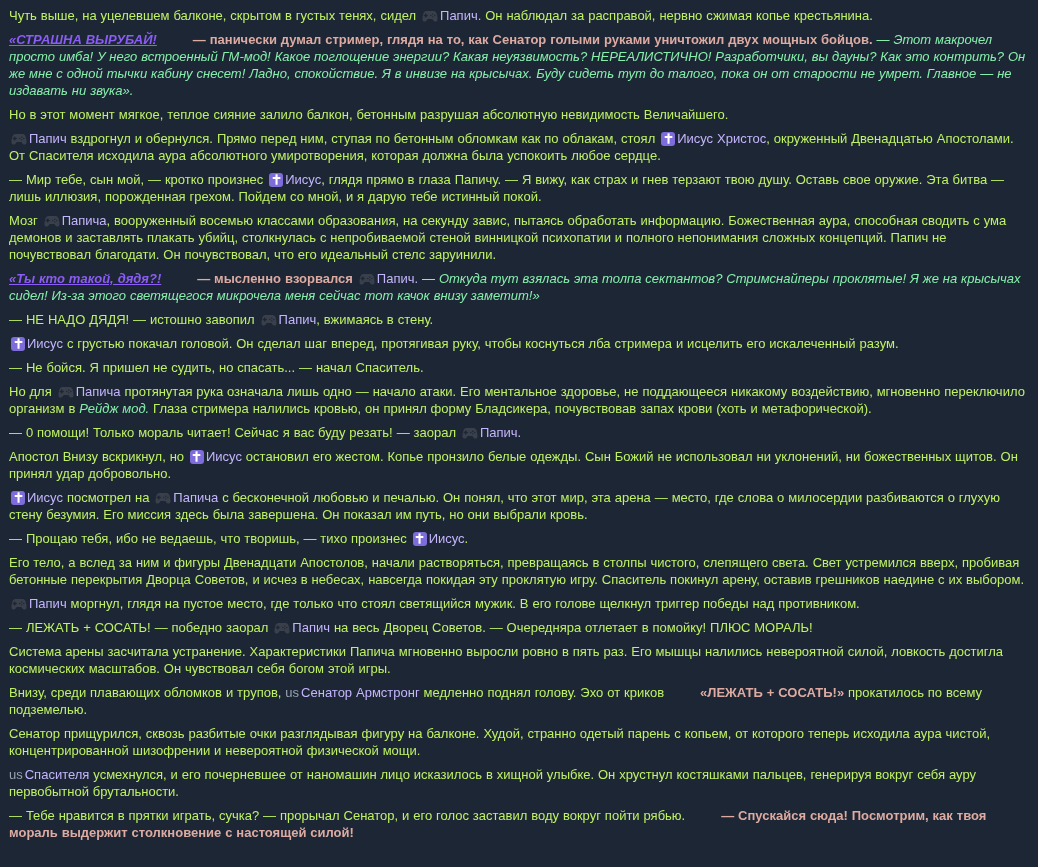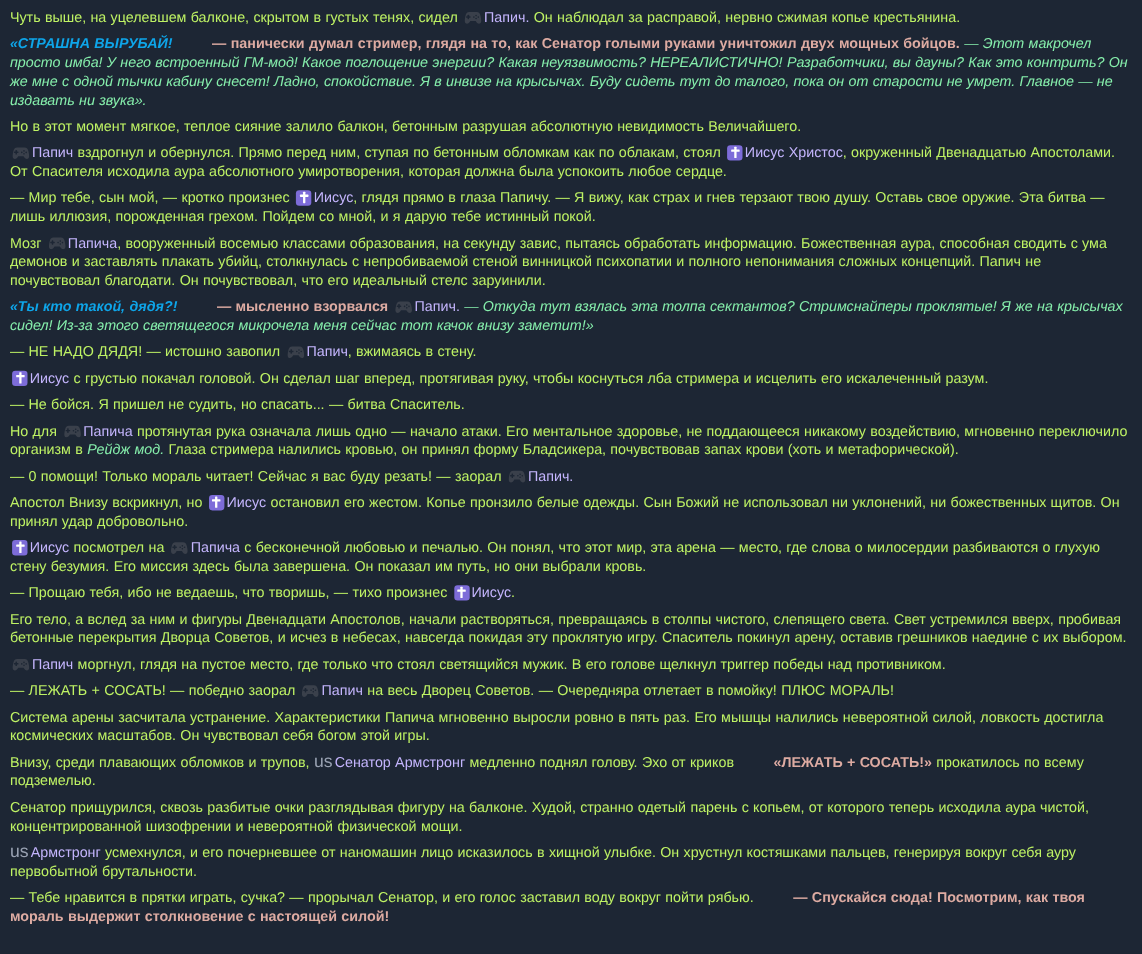--- a/index.html
+++ b/index.html
@@ -14,40 +14,40 @@
     padding: 7px 9px 4px 9px;
     font-size: 13px;
     line-height: 17px;
     color: #d5a39c;
     word-spacing: 0.3px;
   }
   .para { margin: 0 0 7px 0; }
   .seg-t { color: #bef264; }
   .seg-n { color: #c4b5fd; font-weight: normal; }
   .seg-b { color: #ddaba2; font-weight: bold; margin-left: 32px; }
-  .seg-bi { color: #0ea5e9; font-weight: bold; font-style: italic; }
+  .seg-bi { color: #8b5cf6; font-weight: bold; font-style: italic; text-decoration: underline; }
   .seg-i { color: #86efac; font-style: italic; }
   .icon {
     display: inline-flex;
     align-items: center;
     justify-content: center;
     vertical-align: -2px;
     margin: 0 2px;
   }
   .icon-gamepad { width: 16px; height: 13px; }
   .icon-cross {
     width: 14px; height: 14px;
     background: #7d6cd9;
     border-radius: 3px;
   }
   .icon-us {
     display: inline;
     vertical-align: 0;
     margin: 0 2px 0 0;
-    font-size: 16px;
+    font-size: 13px;
     color: #99a2b2;
     font-style: normal;
     font-weight: normal;
     text-align: right;
   }
 </style>
 </head>
 <body>
 
 <div class="story">
@@ -118,21 +118,21 @@
           <circle cx="13.2" cy="7.8" r="1.1" fill="#1d2634"></circle>
           <circle cx="16.2" cy="9.8" r="1.1" fill="#1d2634"></circle>
         </svg>
       </span><span class="seg-n">Папич</span><span class="seg-t">, вжимаясь в стену.</span></p>
     <p class="para"><span class="icon icon-cross">
         <svg width="13" height="13" viewBox="0 0 13 13">
           <rect x="5.5" y="1.3" width="2.1" height="10.4" rx="0.5" fill="#ffffff"></rect>
           <rect x="2.7" y="3.9" width="7.7" height="2.1" rx="0.5" fill="#ffffff"></rect>
         </svg>
       </span><span class="seg-n">Иисус</span><span class="seg-t"> с грустью покачал головой. Он сделал шаг вперед, протягивая руку, чтобы коснуться лба стримера и исцелить его искалеченный разум.</span></p>
-    <p class="para"><span class="seg-t">— Не бойся. Я пришел не судить, но спасать... — битва Спаситель.</span></p>
+    <p class="para"><span class="seg-t">— Не бойся. Я пришел не судить, но спасать... — начал Спаситель.</span></p>
     <p class="para"><span class="seg-t">Но для </span><span class="icon icon-gamepad">
         <svg width="16" height="12" viewBox="0 0 24 17">
           <path d="M7 1h10c3.2 0 4.6 2.1 5.3 5.2.6 2.6 1 5.4 1 7 0 2.2-1.4 3.6-3.2 3.6-1.5 0-2.5-.8-3.3-2l-1.2-1.8H8.4L7.2 14.8c-.8 1.2-1.8 2-3.3 2C2.1 16.8.7 15.4.7 13.2c0-1.6.4-4.4 1-7C2.4 3.1 3.8 1 7 1z" fill="#3a404b"></path>
           <rect x="4.6" y="4.6" width="2" height="6.2" rx="0.6" fill="#1d2634"></rect>
           <rect x="2.5" y="6.7" width="6.2" height="2" rx="0.6" fill="#1d2634"></rect>
           <circle cx="16.2" cy="5.8" r="1.1" fill="#1d2634"></circle>
           <circle cx="19.2" cy="7.8" r="1.1" fill="#1d2634"></circle>
           <circle cx="13.2" cy="7.8" r="1.1" fill="#1d2634"></circle>
           <circle cx="16.2" cy="9.8" r="1.1" fill="#1d2634"></circle>
         </svg>
@@ -195,15 +195,15 @@
           <rect x="2.5" y="6.7" width="6.2" height="2" rx="0.6" fill="#1d2634"></rect>
           <circle cx="16.2" cy="5.8" r="1.1" fill="#1d2634"></circle>
           <circle cx="19.2" cy="7.8" r="1.1" fill="#1d2634"></circle>
           <circle cx="13.2" cy="7.8" r="1.1" fill="#1d2634"></circle>
           <circle cx="16.2" cy="9.8" r="1.1" fill="#1d2634"></circle>
         </svg>
       </span><span class="seg-n">Папич</span><span class="seg-t"> на весь Дворец Советов. — Очередняра отлетает в помойку! ПЛЮС МОРАЛЬ!</span></p>
     <p class="para"><span class="seg-t">Система арены засчитала устранение. Характеристики Папича мгновенно выросли ровно в пять раз. Его мышцы налились невероятной силой, ловкость достигла космических масштабов. Он чувствовал себя богом этой игры.</span></p>
     <p class="para"><span class="seg-t">Внизу, среди плавающих обломков и трупов, </span><span class="icon icon-us">us</span><span class="seg-n">Сенатор Армстронг</span><span class="seg-t"> медленно поднял голову. Эхо от криков </span><span class="seg-b">«ЛЕЖАТЬ + СОСАТЬ!»</span><span class="seg-t"> прокатилось по всему подземелью.</span></p>
     <p class="para"><span class="seg-t">Сенатор прищурился, сквозь разбитые очки разглядывая фигуру на балконе. Худой, странно одетый парень с копьем, от которого теперь исходила аура чистой, концентрированной шизофрении и невероятной физической мощи.</span></p>
-    <p class="para"><span class="icon icon-us">us</span><span class="seg-n">Армстронг</span><span class="seg-t"> усмехнулся, и его почерневшее от наномашин лицо исказилось в хищной улыбке. Он хрустнул костяшками пальцев, генерируя вокруг себя ауру первобытной брутальности.</span></p>
+    <p class="para"><span class="icon icon-us">us</span><span class="seg-n">Спасителя</span><span class="seg-t"> усмехнулся, и его почерневшее от наномашин лицо исказилось в хищной улыбке. Он хрустнул костяшками пальцев, генерируя вокруг себя ауру первобытной брутальности.</span></p>
     <p class="para"><span class="seg-t">— Тебе нравится в прятки играть, сучка? — прорычал Сенатор, и его голос заставил воду вокруг пойти рябью. </span><span class="seg-b">— Спускайся сюда! Посмотрим, как твоя мораль выдержит столкновение с настоящей силой!</span></p>
   </div>
 
 </body></html>

